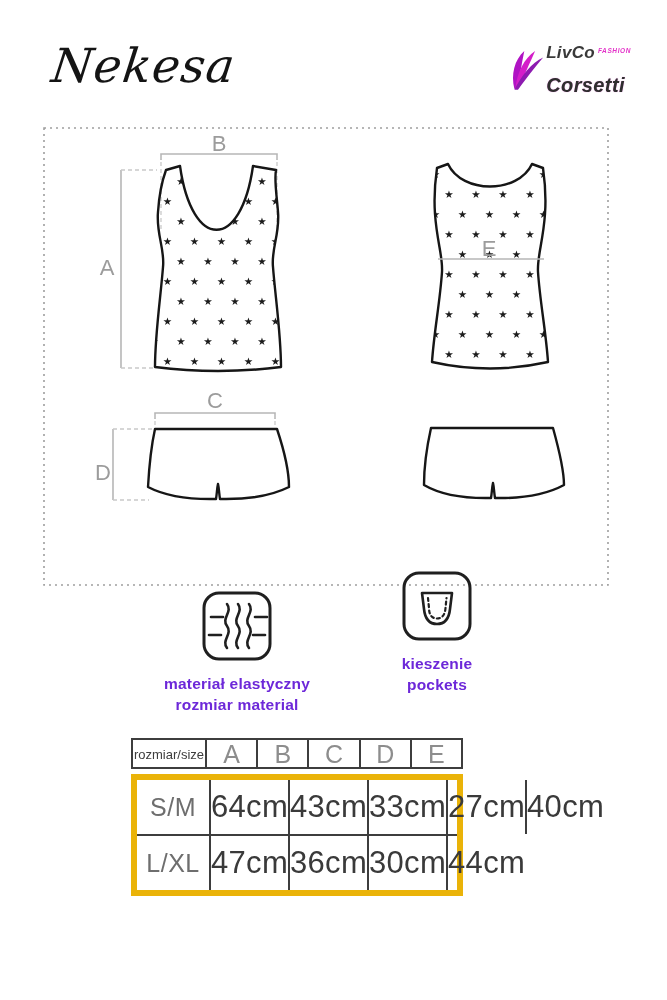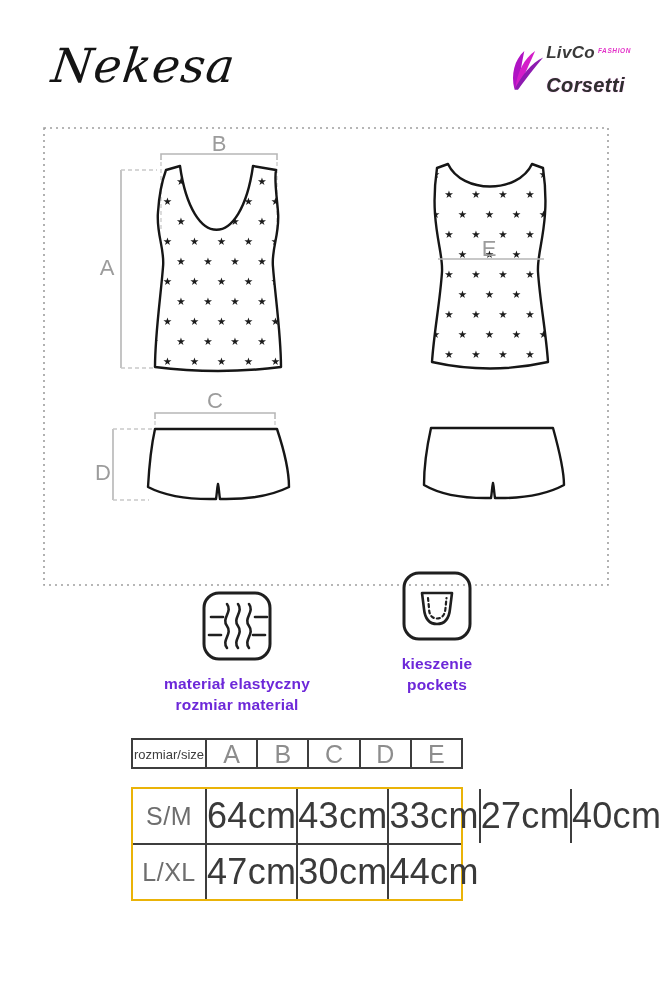--- a/index.html
+++ b/index.html
@@ -32,29 +32,29 @@
   .feature{position:absolute;width:200px;text-align:center;}
   .feature-label{font-size:15.5px;font-weight:bold;color:#6d28d9;line-height:21px;letter-spacing:.2px;}
   .icon-stroke{stroke:#1f1f1f;fill:none;stroke-width:2.6;stroke-linecap:round;stroke-linejoin:round;}
   .icon-box{stroke:#1f1f1f;fill:none;stroke-width:3;}
   .icon-dashed{stroke:#1f1f1f;fill:none;stroke-width:2.2;stroke-dasharray:3 3.2;stroke-linecap:round;}
 
   
   .size-table{position:absolute;left:131px;top:738px;width:332px;}
   .tbl-head,.tbl-row{display:grid;grid-template-columns:72px repeat(5,1fr);}
   .tbl-head{border:2px solid #3d3d3d;height:27px;}
-  .tbl-body{border:2px solid #eab308;margin-top:18px;}
+  .tbl-body{border:6px solid #eab308;margin-top:5px;}
   .tbl-row{height:54px;}
   .tbl-row + .tbl-row{border-top:2px solid #3d3d3d;}
   .cell{display:flex;align-items:center;justify-content:center;}
   .cell + .cell{border-left:2px solid #3d3d3d;}
   .cell-sizehdr{font-size:13px;color:#3d3d3d;}
   .cell-col{font-size:25px;color:#8d8d8d;}
   .cell-size{font-size:25px;color:#6e6e6e;letter-spacing:.5px;}
-  .cell-val{font-size:36px;color:#3a3a3a;letter-spacing:.3px;}
+  .cell-val{font-size:31px;color:#3a3a3a;letter-spacing:.3px;}
 </style>
 </head>
 <body>
 
 <div class="page">
 
   <div class="product-name">Nekesa</div>
 
   <div class="logo">
     <svg width="36" height="46" viewBox="0 0 40 46">
@@ -172,19 +172,20 @@
         <div class="cell cell-size">S/M</div>
         <div class="cell cell-val">64cm</div>
         <div class="cell cell-val">43cm</div>
         <div class="cell cell-val">33cm</div>
         <div class="cell cell-val">27cm</div>
         <div class="cell cell-val">40cm</div>
       </div>
       <div class="tbl-row">
         <div class="cell cell-size">L/XL</div>
         <div class="cell cell-val">47cm</div>
+        <div class="cell cell-val">36cm</div>
         <div class="cell cell-val">30cm</div>
         <div class="cell cell-val">44cm</div>
       </div>
     </div>
   </div>
 
 </div>
 
 </body></html>

